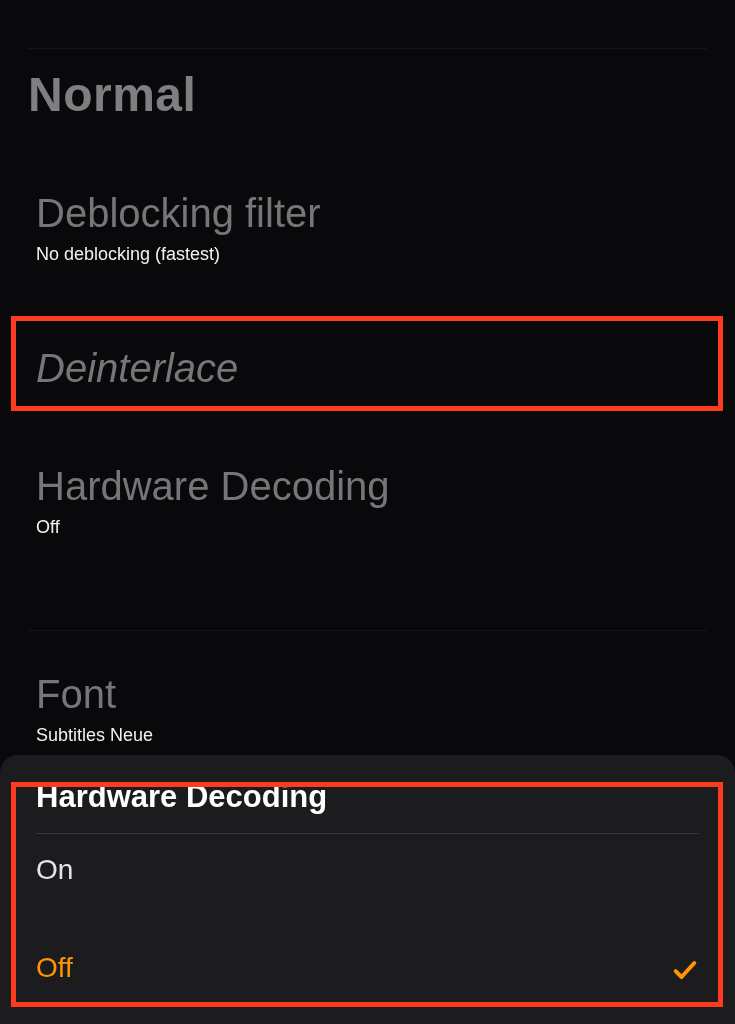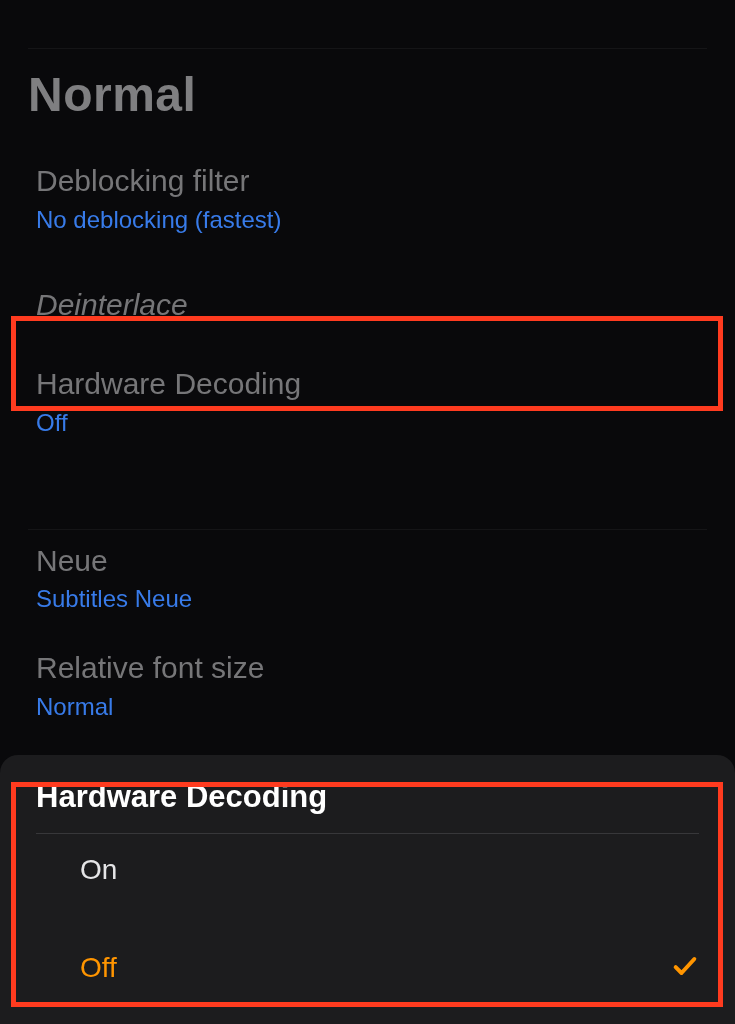--- a/index.html
+++ b/index.html
@@ -27,27 +27,28 @@
       font-size: 48px;
       font-weight: 700;
       padding: 18px 28px 28px 28px;
       letter-spacing: 0.5px;
     }
     .row {
       padding: 12px 36px 20px 36px;
     }
     .row-title {
       color: #7d7d7f;
-      font-size: 30px;
+      font-size: 40px;
       font-weight: 400;
       line-height: 1.25;
+      margin-top: 26px;
     }
     .row-subtitle {
-      color: #3b82f6;
-      font-size: 24px;
+      color: #ffffff;
+      font-size: 18px;
       font-weight: 400;
       margin-top: 6px;
     }
     .row.no-sub .row-title {
       padding: 10px 0;
     }
 
     .highlight-box {
       position: absolute;
       border: 5px solid #ff3b1f;
@@ -77,24 +78,23 @@
       padding-bottom: 18px;
     }
     .sheet-divider {
       height: 1px;
       background: #4a4a4c;
       opacity: 0.6;
       width: 100%;
     }
     .sheet-row {
       display: flex;
-      align-items: flex-start;
+      align-items: flex-end;
       justify-content: space-between;
       padding: 20px 0 46px 0;
-      margin-left: 44px;
     }
     .sheet-row.last { padding-bottom: 10px; }
     .sheet-option {
       font-size: 28px;
       font-weight: 400;
     }
     .opt-off { color: #ff9500; }
     .opt-on { color: #e5e5e7; }
     .check {
       width: 28px; height: 28px;
@@ -133,21 +133,21 @@
   <div class="row" style="padding-top:10px;">
     <div class="row-title">Hardware Decoding</div>
     <div class="row-subtitle">Off</div>
   </div>
 
   <div class="spacer-after-video"></div>
   <div class="mid-divider"></div>
 
 
   <div class="row">
-    <div class="row-title">Neue</div>
+    <div class="row-title">Font</div>
     <div class="row-subtitle">Subtitles Neue</div>
   </div>
 
   <div class="row" style="padding-top:16px;">
     <div class="row-title">Relative font size</div>
     <div class="row-subtitle">Normal</div>
   </div>
 </div>
 
 <div class="dim-overlay"></div>

